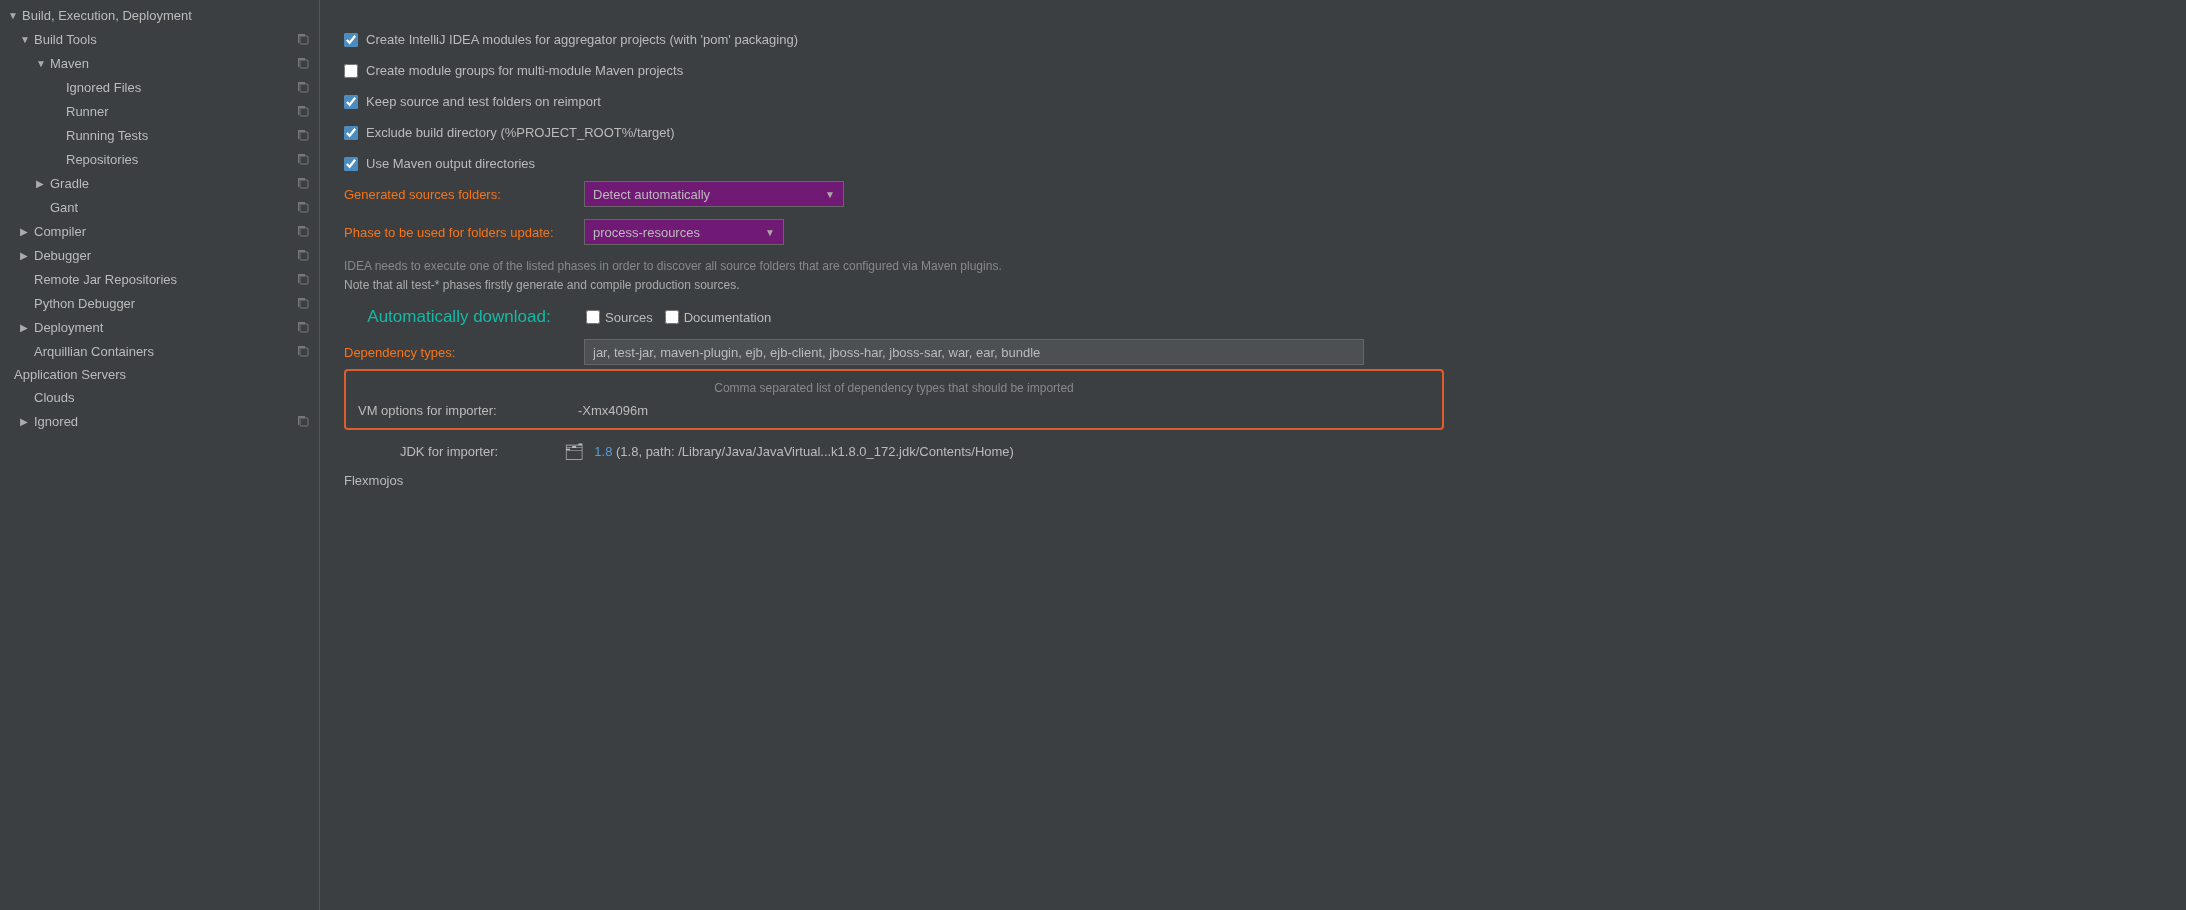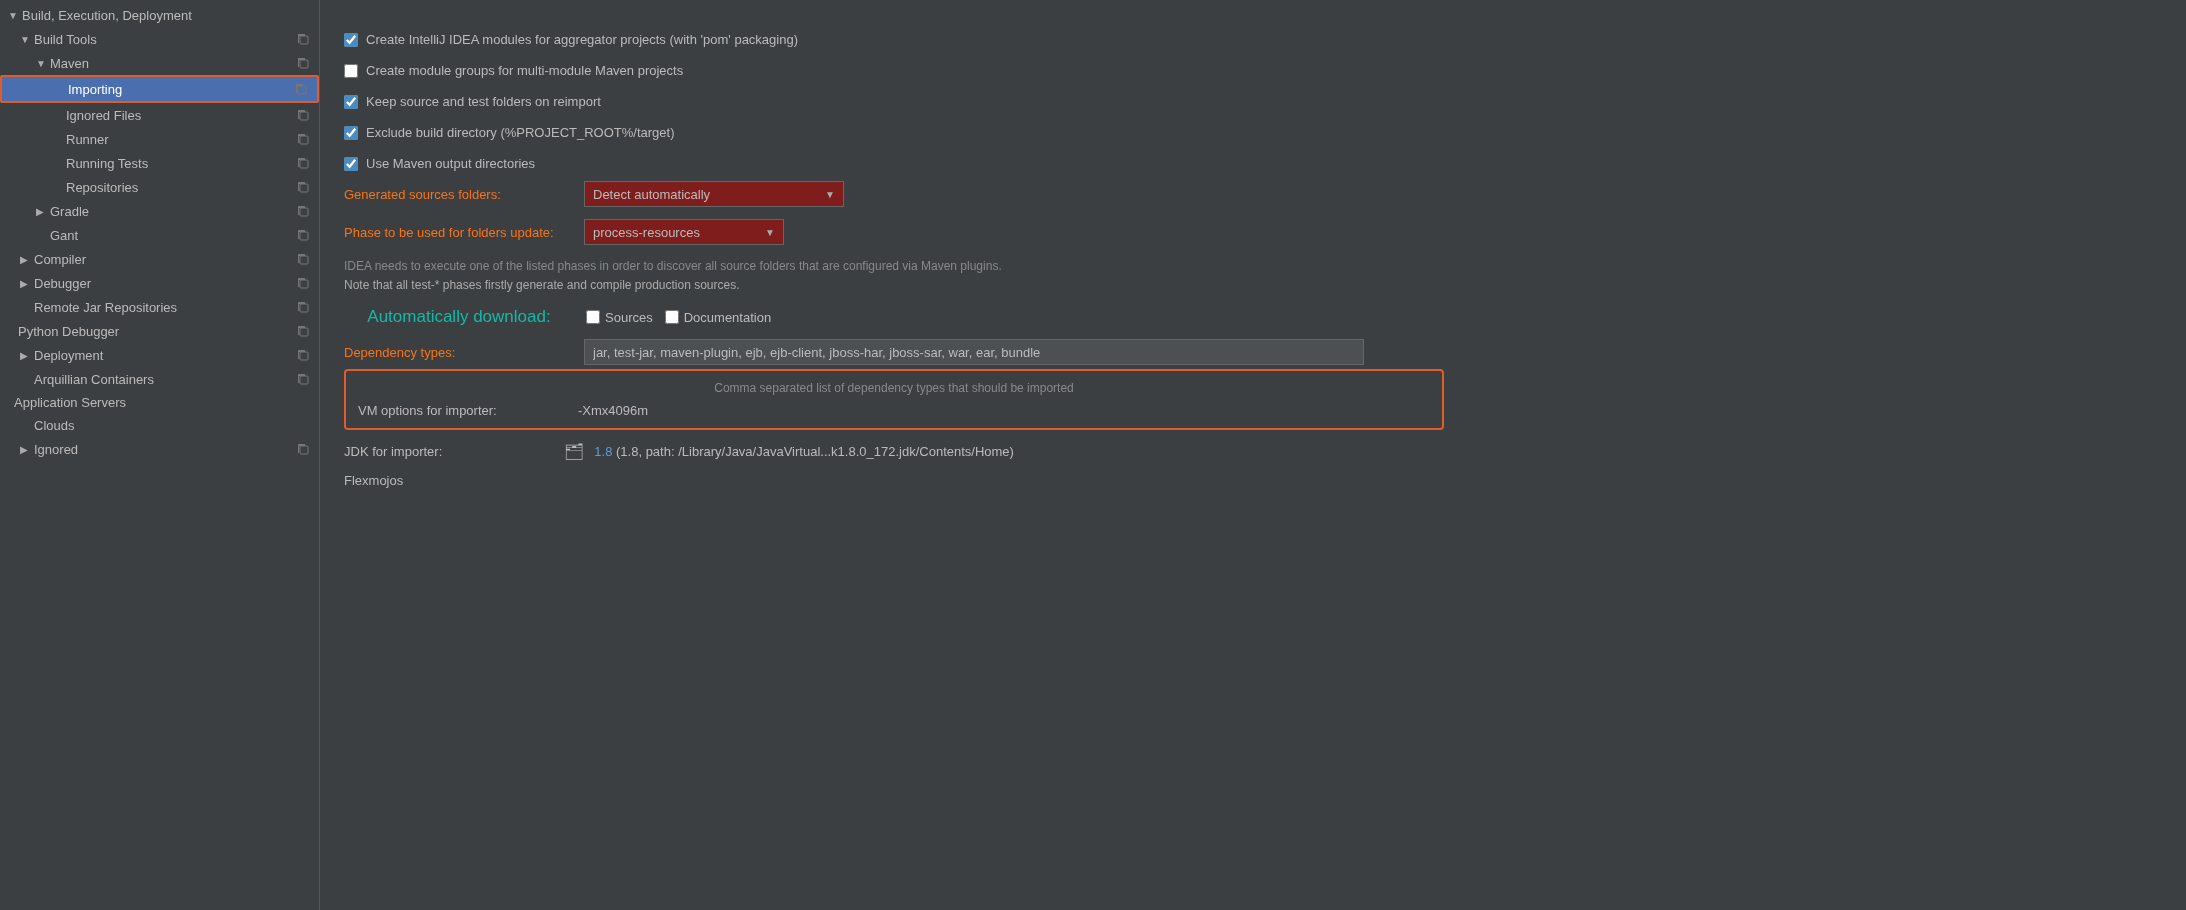--- a/index.html
+++ b/index.html
@@ -101,21 +101,21 @@
       gap: 10px;
     }
 
     .field-label {
       color: #f97316;
       font-size: 13px;
       min-width: 230px;
     }
 
     .dropdown {
-      background: #7f1d1d;
+      background: #701a75;
       border: 1px solid #666;
       color: #bbbbbb;
       font-size: 13px;
       padding: 3px 8px;
       display: flex;
       align-items: center;
       gap: 6px;
       cursor: pointer;
       min-width: 260px;
       height: 26px;
@@ -222,20 +222,21 @@
       display: flex;
       align-items: center;
       margin-bottom: 12px;
       gap: 10px;
     }
 
     .jdk-label {
       color: #bbbbbb;
       font-size: 13px;
       min-width: 210px;
+      text-align: center;
     }
 
     .jdk-icon {
       font-size: 16px;
     }
 
     .jdk-value {
       color: #bbbbbb;
       font-size: 13px;
     }
@@ -276,30 +277,20 @@
     <div class="sidebar-item" style="padding-left: 36px;">
       <span class="arrow expanded"></span>
       <span class="item-label">Maven</span>
       <span class="icon-copy">
         <svg width="12" height="12" viewBox="0 0 12 12" fill="none">
           <rect x="3" y="3" width="8" height="8" rx="1" stroke="#777" stroke-width="1"></rect>
           <path d="M1 1h7v2H2v7H1V1z" fill="#777"></path>
         </svg>
       </span>
     </div>
-    <div class="sidebar-item selected" style="padding-left: 52px;">
-      <span class="arrow empty"></span>
-      <span class="item-label">Importing</span>
-      <span class="icon-copy">
-        <svg width="12" height="12" viewBox="0 0 12 12" fill="none">
-          <rect x="3" y="3" width="8" height="8" rx="1" stroke="#777" stroke-width="1"></rect>
-          <path d="M1 1h7v2H2v7H1V1z" fill="#777"></path>
-        </svg>
-      </span>
-    </div>
     <div class="sidebar-item" style="padding-left: 52px;">
       <span class="arrow empty"></span>
       <span class="item-label">Ignored Files</span>
       <span class="icon-copy">
         <svg width="12" height="12" viewBox="0 0 12 12" fill="none">
           <rect x="3" y="3" width="8" height="8" rx="1" stroke="#777" stroke-width="1"></rect>
           <path d="M1 1h7v2H2v7H1V1z" fill="#777"></path>
         </svg>
       </span>
     </div>
@@ -376,21 +367,21 @@
     <div class="sidebar-item" style="padding-left: 20px;">
       <span class="arrow empty"></span>
       <span class="item-label">Remote Jar Repositories</span>
       <span class="icon-copy">
         <svg width="12" height="12" viewBox="0 0 12 12" fill="none">
           <rect x="3" y="3" width="8" height="8" rx="1" stroke="#777" stroke-width="1"></rect>
           <path d="M1 1h7v2H2v7H1V1z" fill="#777"></path>
         </svg>
       </span>
     </div>
-    <div class="sidebar-item" style="padding-left: 4px; justify-content: space-between;">
+    <div class="sidebar-item" style="padding-left: 20px; justify-content: space-between;">
       <span class="arrow empty"></span>
       <span class="item-label">Python Debugger</span>
       <span class="icon-copy">
         <svg width="12" height="12" viewBox="0 0 12 12" fill="none">
           <rect x="3" y="3" width="8" height="8" rx="1" stroke="#777" stroke-width="1"></rect>
           <path d="M1 1h7v2H2v7H1V1z" fill="#777"></path>
         </svg>
       </span>
     </div>
     <div class="sidebar-item" style="padding-left: 20px;">

